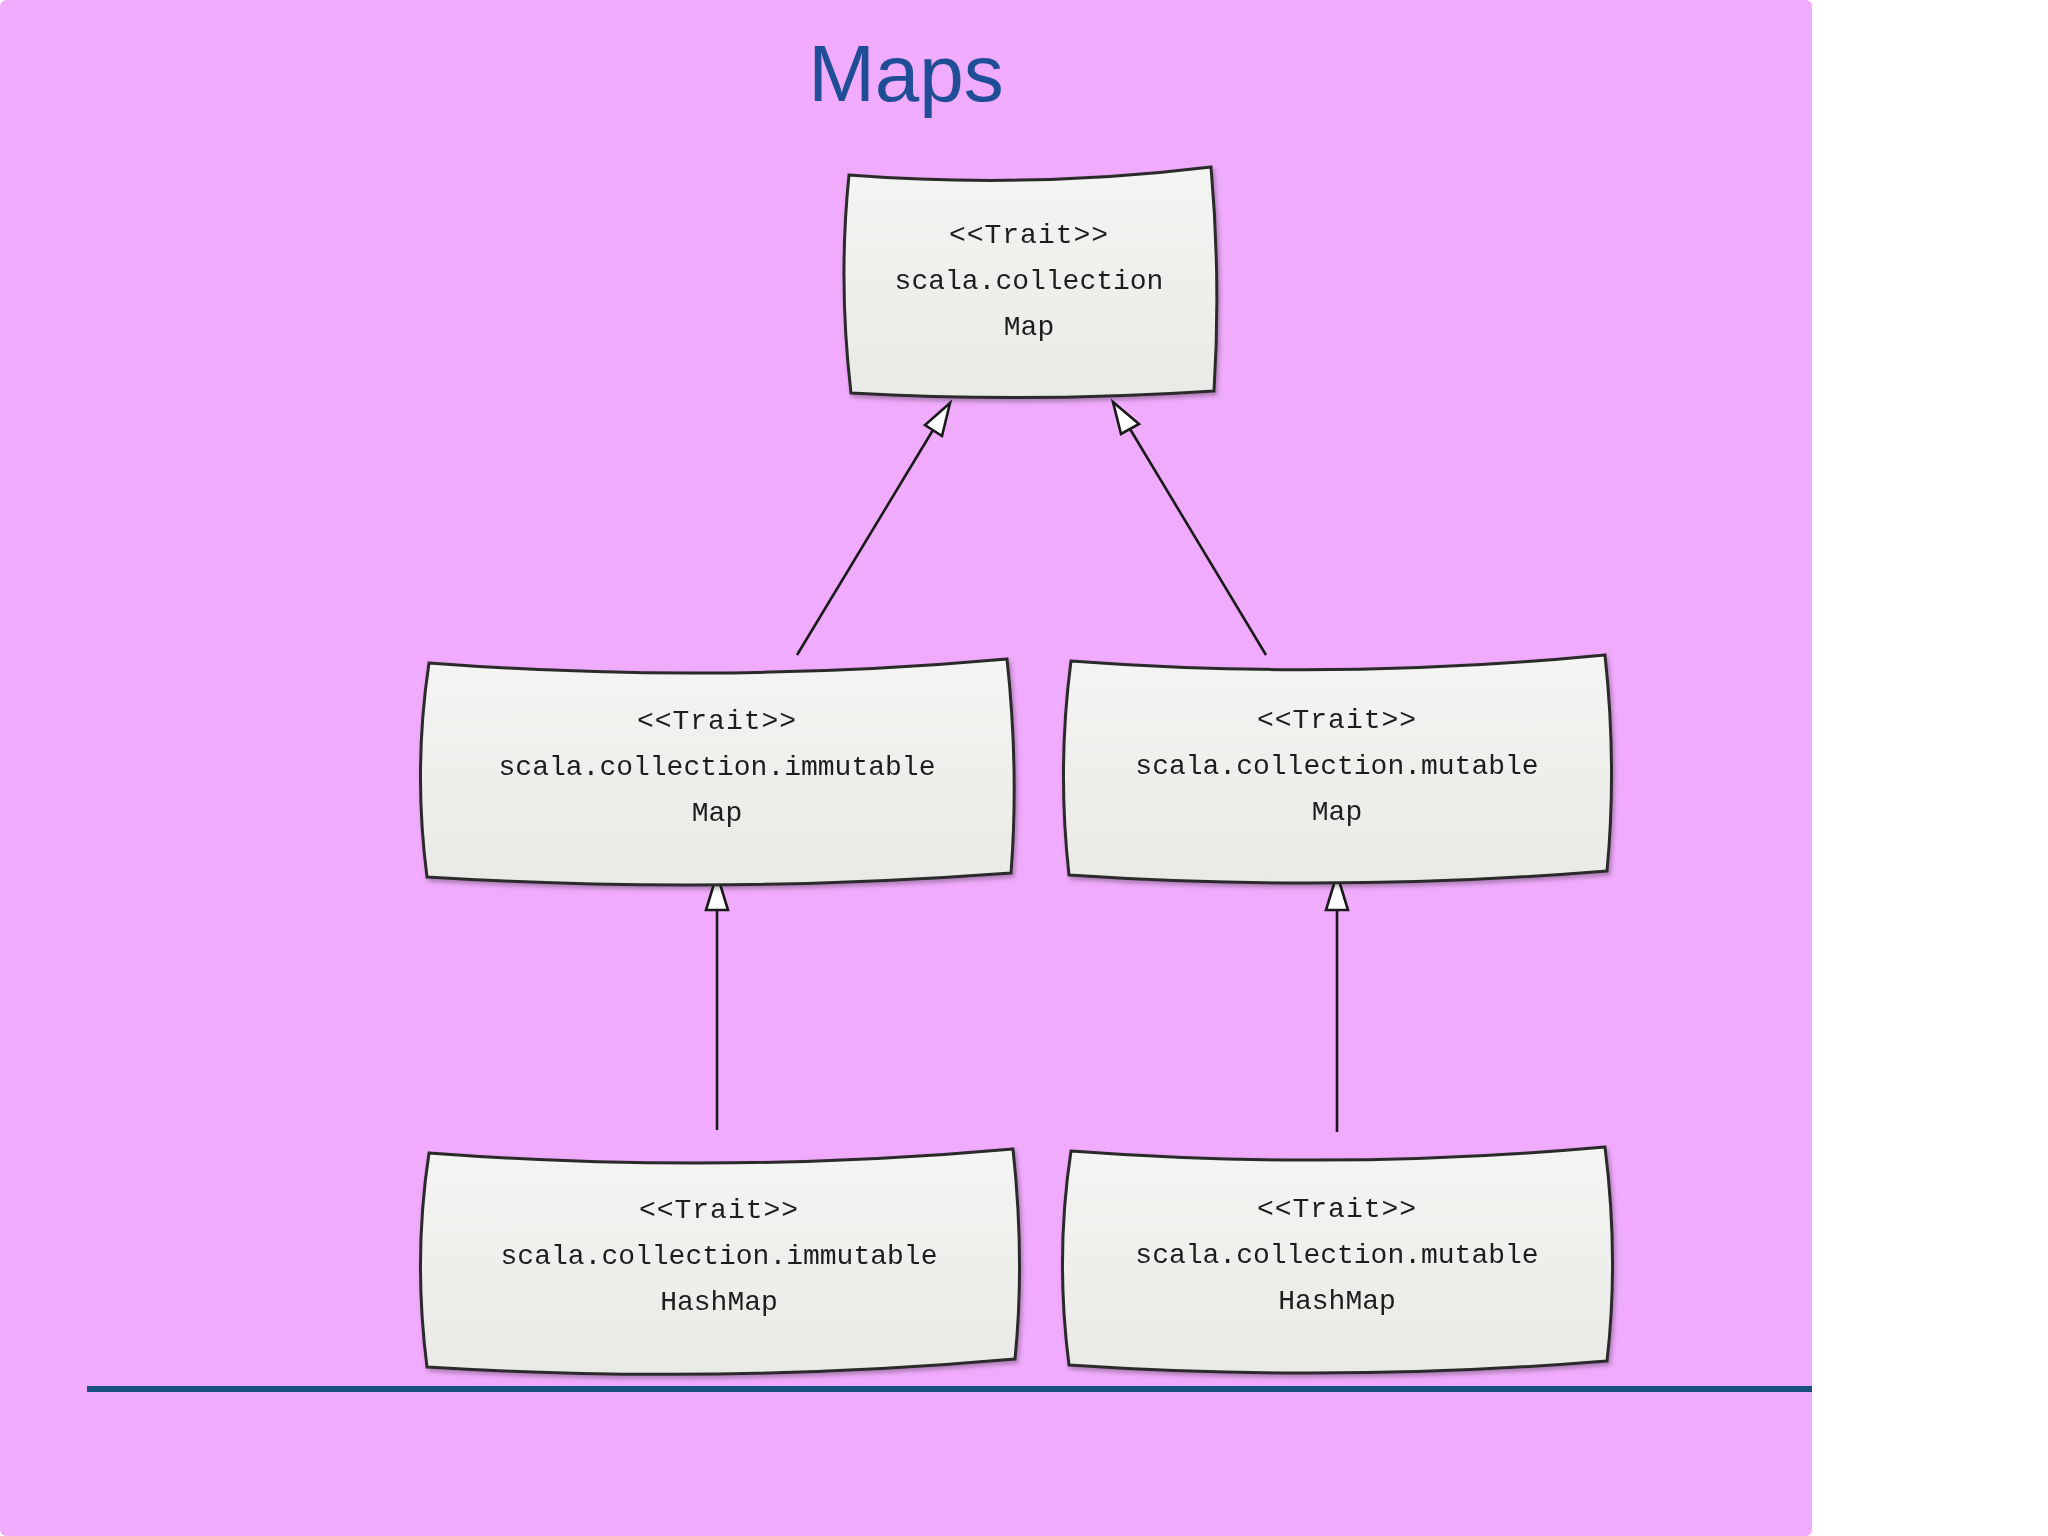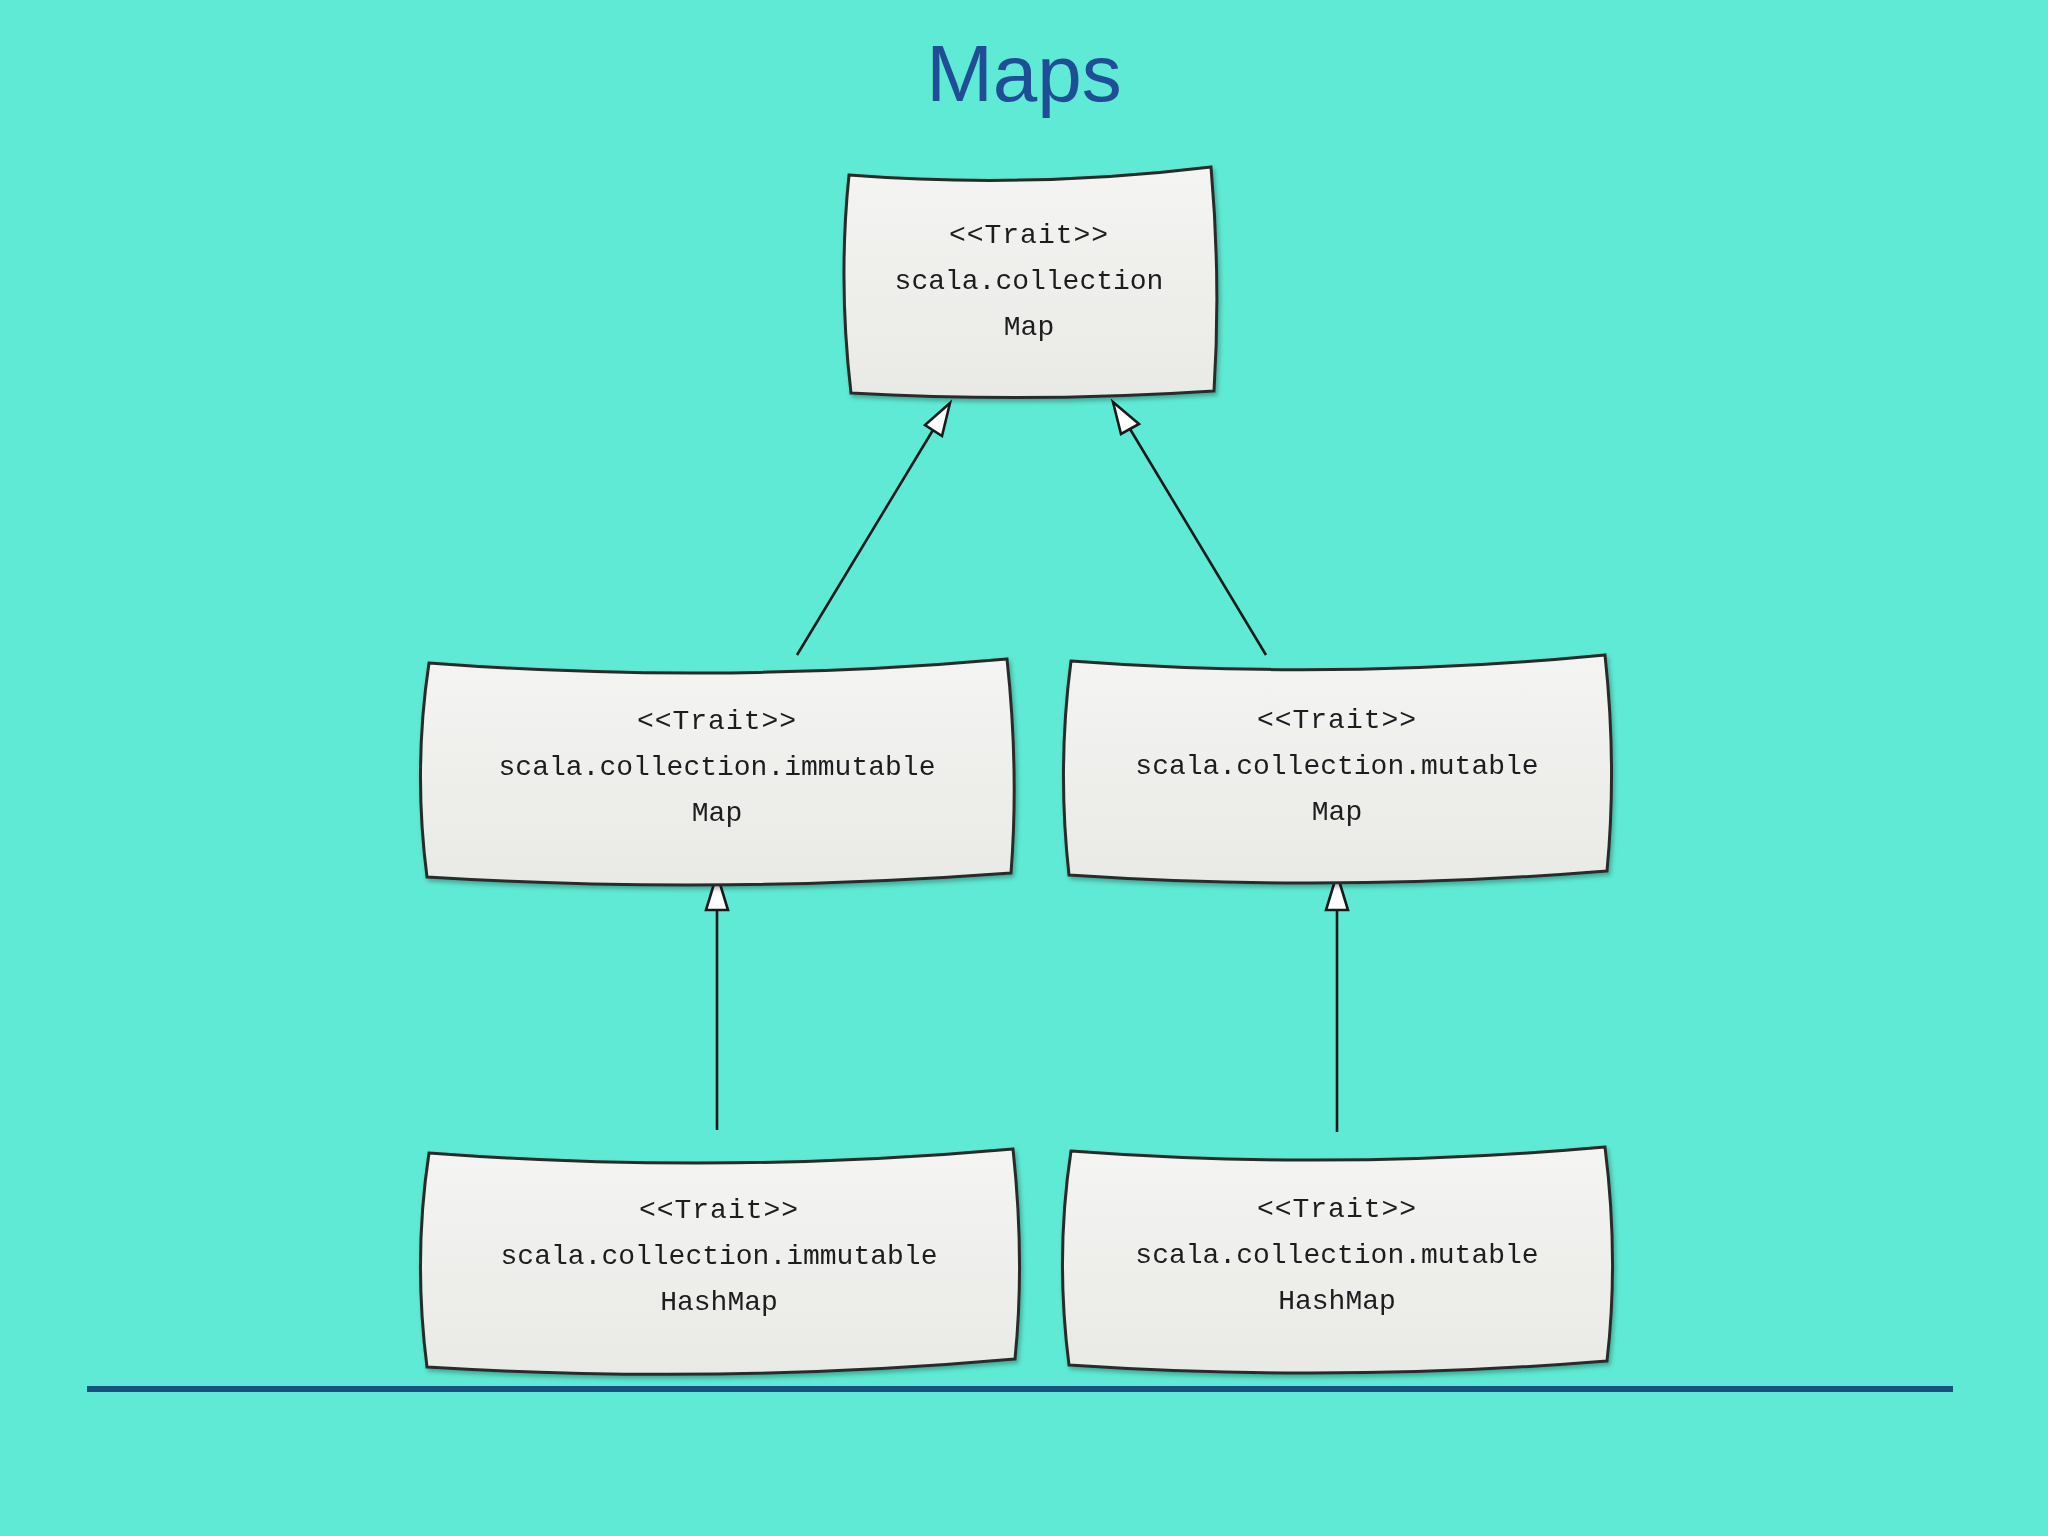--- a/index.html
+++ b/index.html
@@ -1,17 +1,17 @@
 <!DOCTYPE html>
 <html><head>
 <meta charset="utf-8">
 <style>
   html,body{margin:0;padding:0;background:#ffffff;}
-  .slide{position:relative;width:2048px;height:1536px;background:#5eead4;overflow:hidden;
-         font-family:"Liberation Sans",sans-serif;}
+  .slide{position:relative;width:1812px;height:1536px;background:#f0abfc;overflow:hidden;
+         font-family:"Liberation Sans",sans-serif;border-radius:6px;}
   .slide-title{position:absolute;left:0;right:0;top:28px;text-align:center;
                font-size:80px;font-weight:500;color:#1F4E96;letter-spacing:0;}
   .canvas{position:absolute;left:0;top:0;}
   .node-text{position:absolute;display:flex;flex-direction:column;align-items:center;
              justify-content:center;text-align:center;pointer-events:none;
              font-family:Liberation Mono, monospace;color:#1d1d1d;}
   .node-text span{display:block;font-size:28px;line-height:46px;}
   .node-stereotype{letter-spacing:1px;}
   .divider{position:absolute;left:87px;top:1386px;width:1866px;height:6px;background:#19507F;}
   .logo{position:absolute;left:1508px;top:1418px;display:flex;align-items:center;gap:16px;}

